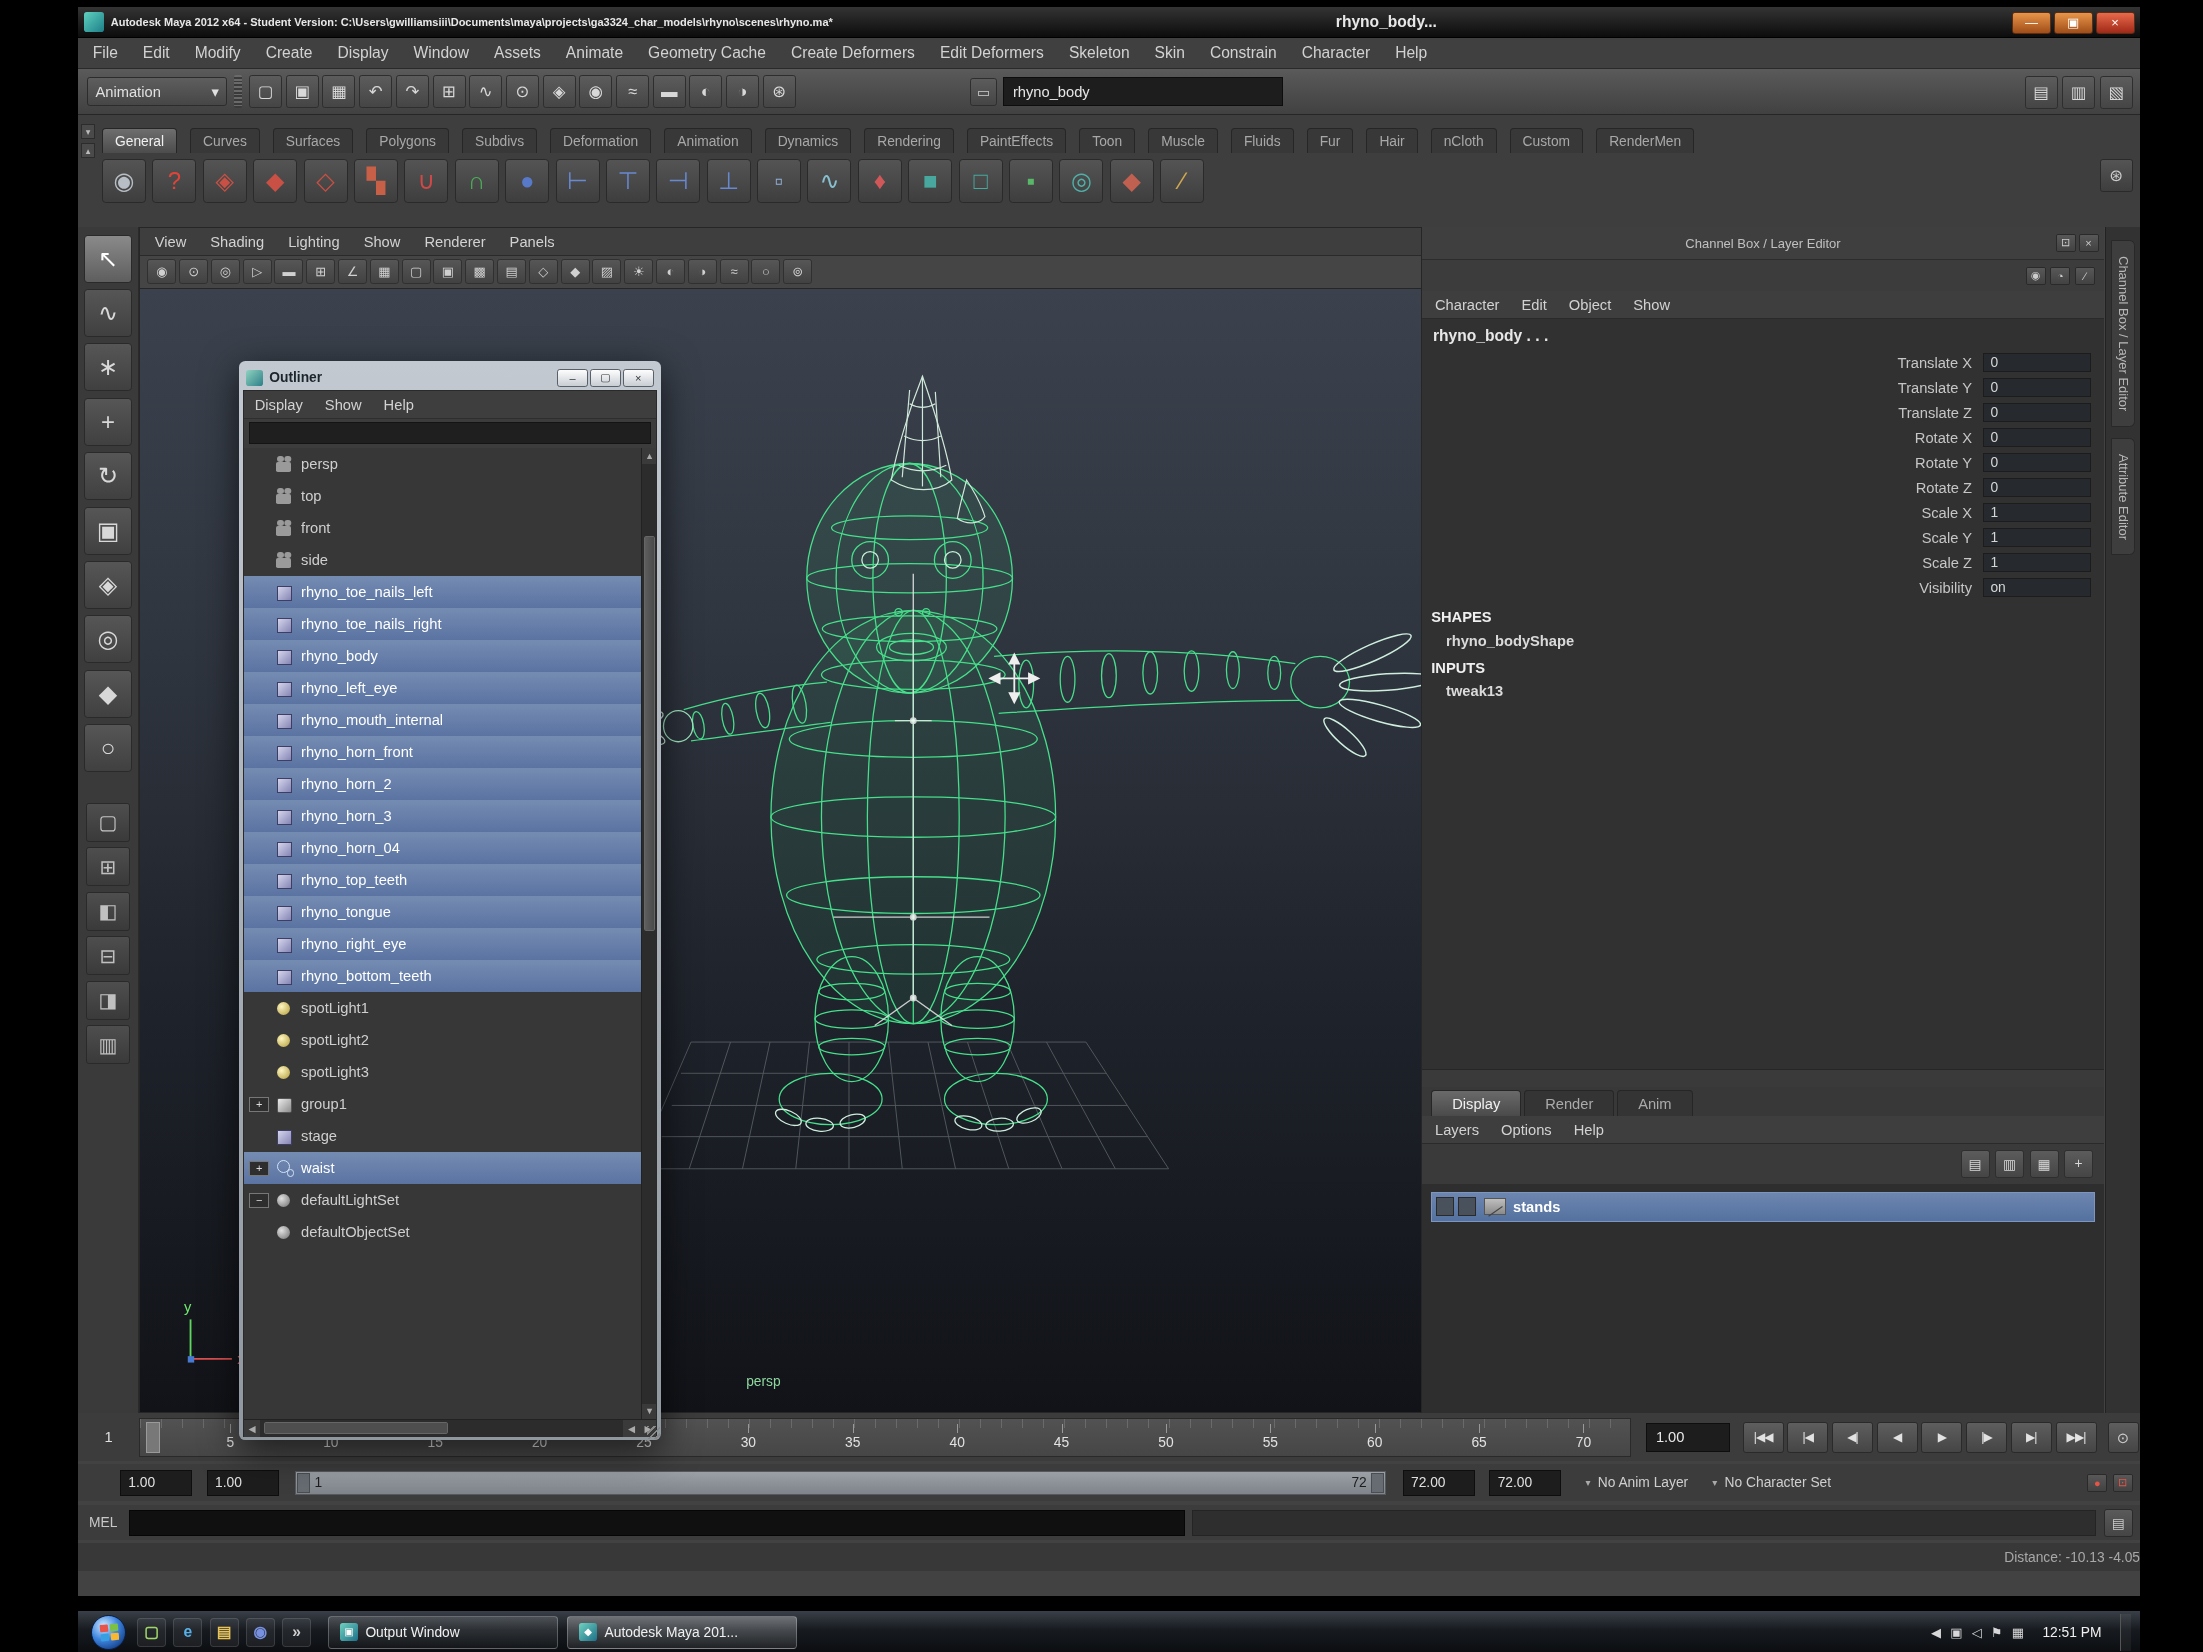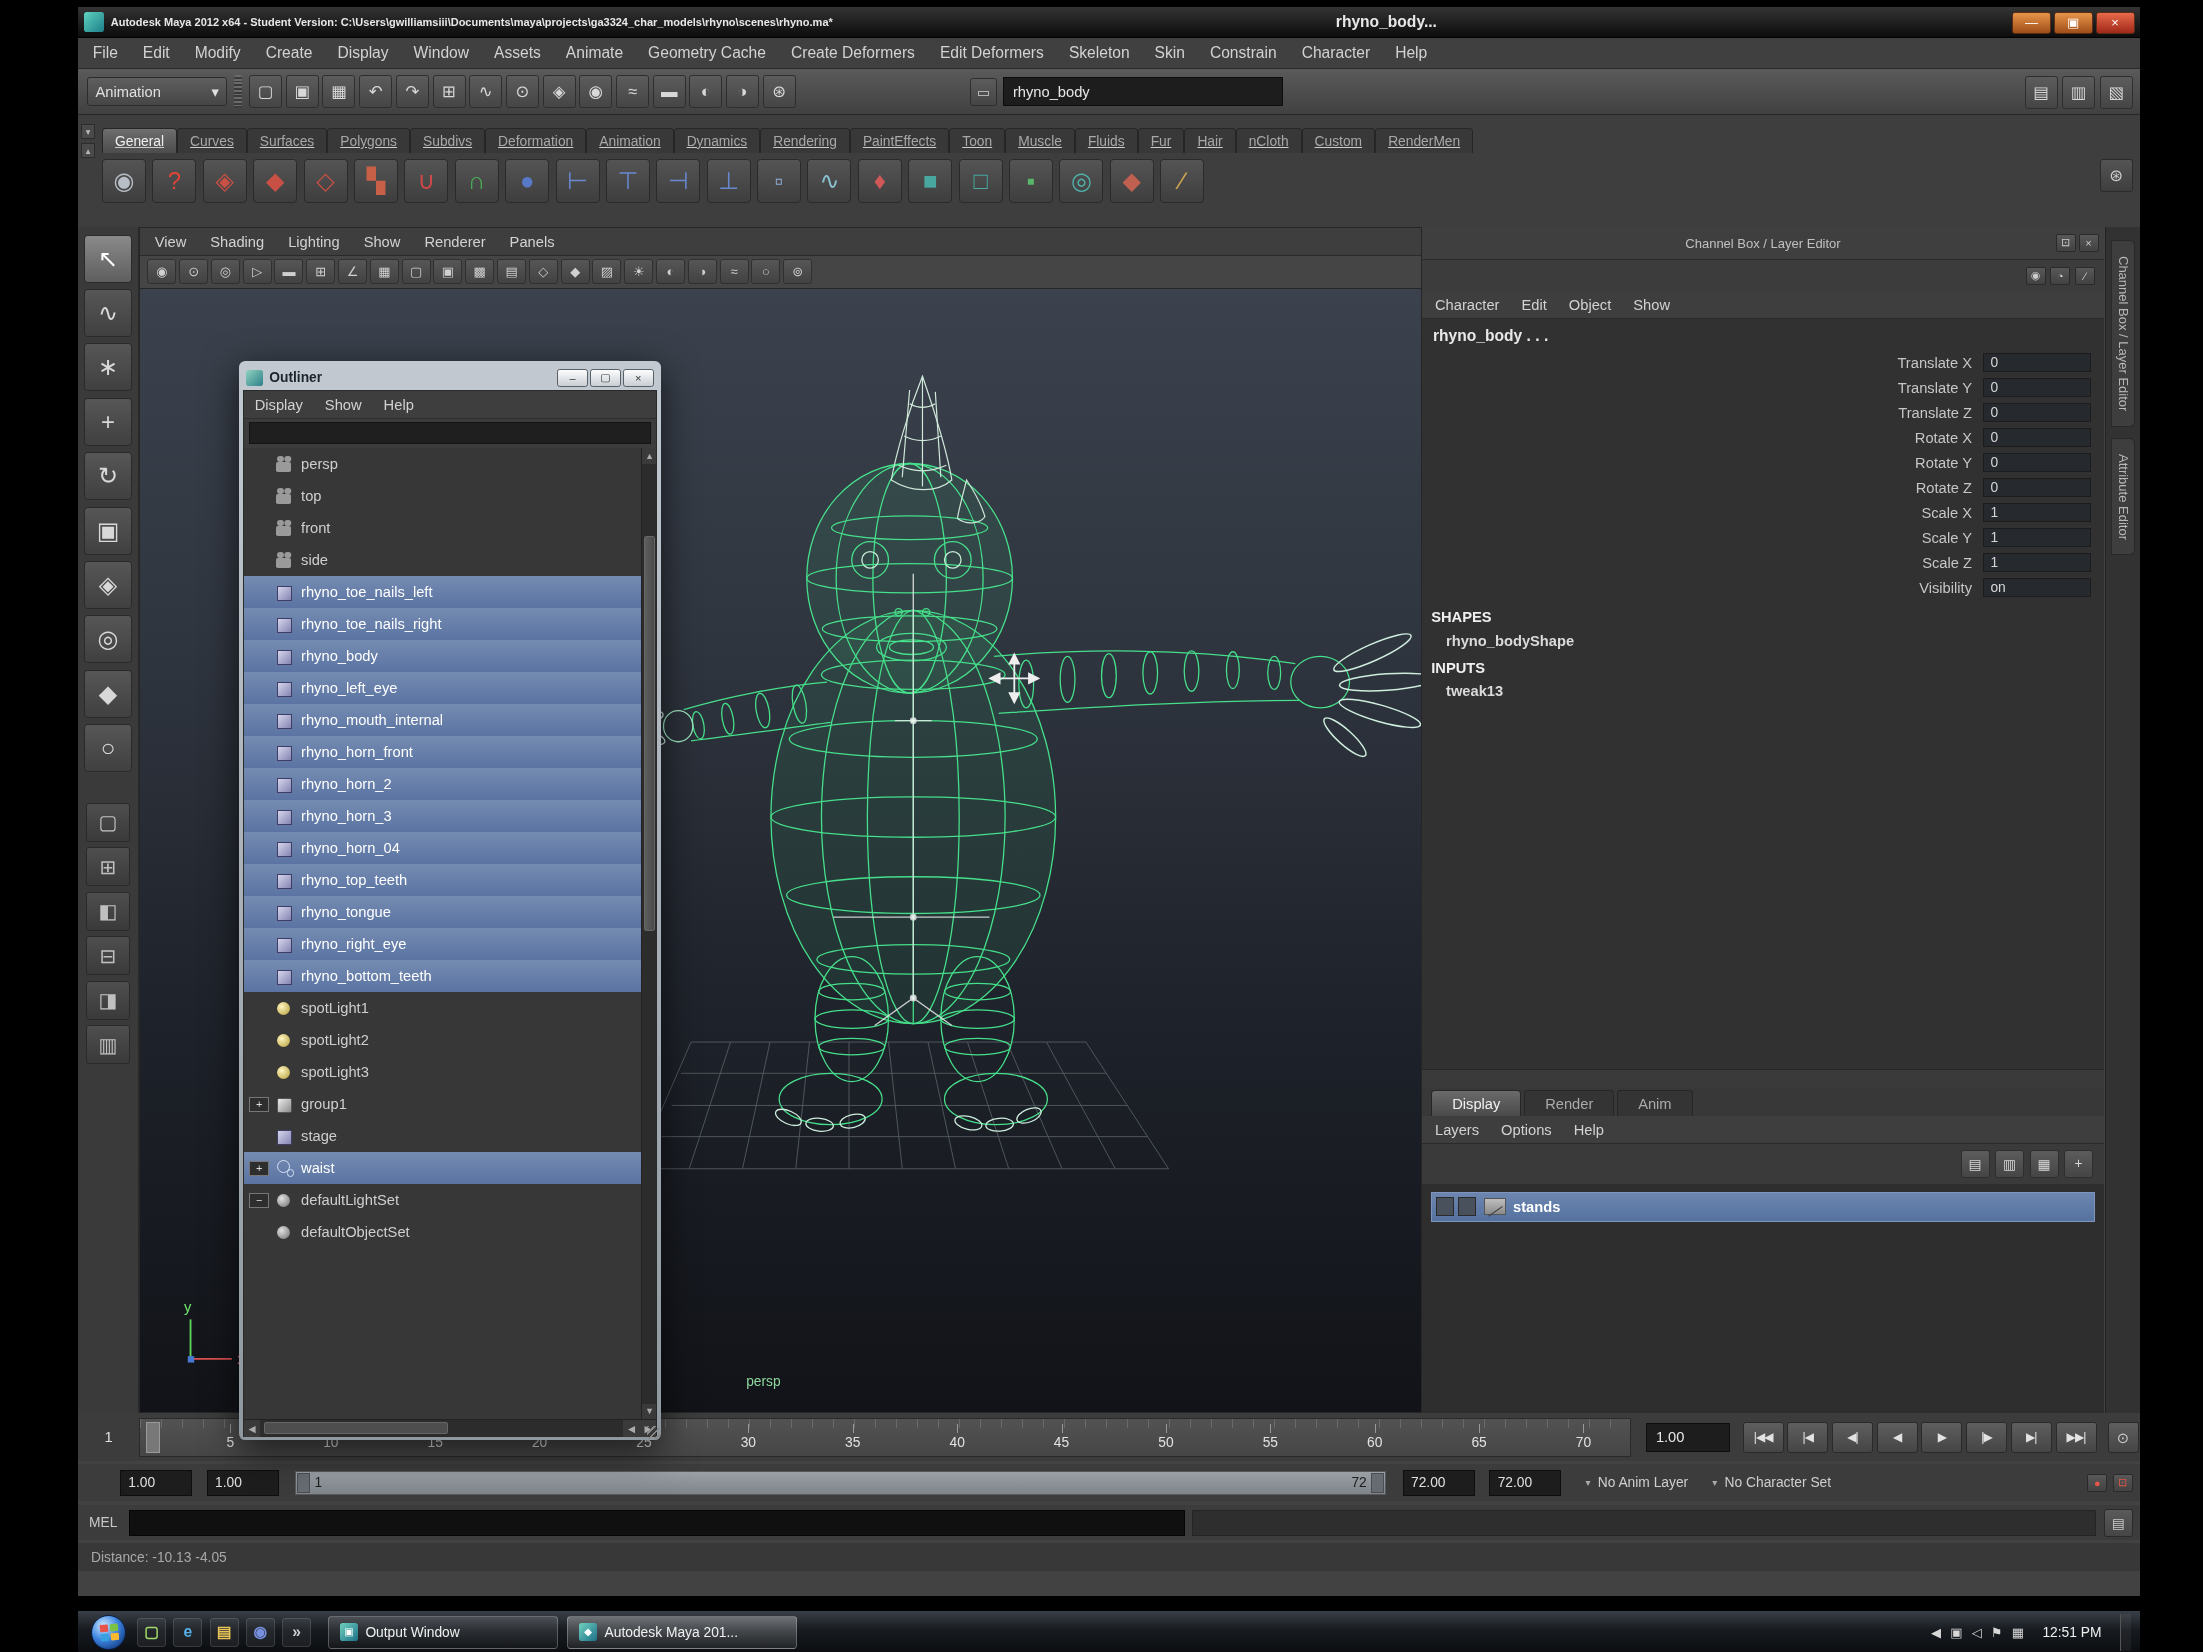--- a/index.html
+++ b/index.html
@@ -30,21 +30,21 @@
   .tb-icon { width:33px; height:33px; border:0.9px solid #2e2e2e; border-radius:2.8px; background:linear-gradient(#5c5c5c,#454545); color:#d8d8d8; font-size:16.5px; display:flex; align-items:center; justify-content:center; }
   .sel-field-wrap { display:flex; align-items:center; margin-left:174px; gap:5.5px; }
   .sel-field-icon { width:27.5px; height:27.5px; border:0.9px solid #2e2e2e; border-radius:2.8px; background:linear-gradient(#5c5c5c,#454545); color:#cfcfcf; font-size:13.8px; display:flex; align-items:center; justify-content:center; }
   .sel-field { width:280px; height:29px; background:#1d1d1d; border:0.9px solid #0d0d0d; color:#e6e6e6; font-size:14.7px; display:flex; align-items:center; padding-left:9.2px; }
   .status-right { position:absolute; right:7.3px; top:6.4px; display:flex; gap:4.6px; }
 
   
   .shelf { position:absolute; left:0; top:108px; width:100%; height:112px; background:#3e3e3e; }
   .shelf-side { position:absolute; left:0; top:3.7px; width:20px; height:103px; display:flex; flex-direction:column; gap:3.7px; align-items:center; padding-top:5.5px; }
   .shelf-side .mini { width:14.7px; height:14.7px; font-size:9.2px; color:#bbb; background:#4a4a4a; border:0.9px solid #2c2c2c; display:flex; align-items:center; justify-content:center; }
-  .shelf-tabs { position:absolute; left:24px; top:13px; display:flex; gap:0;text-decoration:underline; }
+  .shelf-tabs { position:absolute; left:24px; top:13px; display:flex; gap:13px; }
   .shelf-tab { padding:4.6px 12px; font-size:13.8px; color:#a8a8a8; background:#383838; border:0.9px solid #262626; border-bottom:none; border-radius:3.7px 3.7px 0 0; white-space:nowrap; }
   .shelf-tab.active { background:linear-gradient(#6e6e6e,#4c4c4c); color:#f0f0f0; }
   .shelf-icons { position:absolute; left:24px; top:44px; display:flex; gap:6.4px; }
   .shelf-icon { width:44px; height:44px; border:0.9px solid #2a2a2a; border-radius:3.7px; background:linear-gradient(#545454,#3e3e3e); display:flex; align-items:center; justify-content:center; }
   .shelf-icon .g { font-size:24px; }
   .shelf-gear { position:absolute; right:7.3px; top:44px; width:33px; height:33px; border:0.9px solid #2a2a2a; border-radius:2.8px; background:linear-gradient(#545454,#3e3e3e); color:#ccc; display:flex; align-items:center; justify-content:center; font-size:16.5px; }
 
   
   .toolbox { position:absolute; left:0; top:220px; width:61px; height:1186px; background:#3a3a3a; border-right:0.9px solid #2a2a2a; display:flex; flex-direction:column; align-items:center; padding-top:7.3px; }
   .tool-btn { width:48px; height:48px; margin-bottom:6.4px; border:0.9px solid #2a2a2a; border-radius:3.7px; background:linear-gradient(#565656,#404040); color:#d8d8d8; font-size:24px; display:flex; align-items:center; justify-content:center; }
@@ -155,21 +155,21 @@
   .rs-dd .tri { font-size:10px; color:#aaa; }
   .range-icons { position:absolute; right:7.3px; display:flex; gap:5.5px; }
   .range-icons .key { color:#e25548; }
 
   
   .mel-row { position:absolute; left:0; top:1498px; width:100%; height:35px; background:#3c3c3c; display:flex; align-items:center; }
   .mel-label { width:51px; padding-left:11px; font-size:13.8px; color:#c8c8c8; }
   .mel-input { width:1056px; height:26px; background:#101010; border:0.9px solid #060606; color:#ddd; font-size:13.8px; font-family:"Liberation Mono",monospace; padding:0 7.3px; }
   .mel-output { flex:1; height:26px; margin:0 7.3px; background:#2e2e2e; border:0.9px solid #242424; }
   .mel-btn { width:29px; height:27.5px; margin-right:7.3px; border:0.9px solid #2a2a2a; background:linear-gradient(#5a5a5a,#454545); color:#ccc; font-size:13.8px; display:flex; align-items:center; justify-content:center; border-radius:2.8px; }
-  .help-row { position:absolute; left:0; top:1536px; width:100%; height:27.5px; background:#383838; display:flex; align-items:center; padding-left:13px; font-size:13.8px; color:#a8a8a8; }
+  .help-row { position:absolute; left:0; top:1536px; width:100%; height:27.5px; background:#383838; display:flex; align-items:center; padding-left:13px; font-size:13.8px; color:#a8a8a8;justify-content:flex-end; }
 
   
   .taskbar { position:absolute; left:78px; top:1610px; width:2062px; height:43px; background:linear-gradient(#3a4048,#171b20 45%,#0b0d10); border-top:0.9px solid #000; display:flex; align-items:center; }
   .start-orb { width:35px; height:35px; border-radius:50%; margin:0 11px 0 13px; background:radial-gradient(circle at 35% 30%, #cfeaff, #3e85e0 45%, #123a80 85%); border:0.9px solid #0a1e40; position:relative; flex:0 0 auto; }
   .start-orb svg { position:absolute; left:7.3px; top:7.3px; }
   .ql { display:flex; gap:7.3px; margin-right:16.5px; }
   .ql-icon { width:29px; height:29px; border-radius:3.7px; background:rgba(255,255,255,.06); border:0.9px solid rgba(255,255,255,.12); display:flex; align-items:center; justify-content:center; font-size:15.6px; font-weight:bold; }
   .task-buttons { display:flex; gap:9.2px; }
   .task-btn { height:33px; min-width:230px; border:0.9px solid rgba(255,255,255,.25); border-radius:3.7px; background:linear-gradient(rgba(255,255,255,.14),rgba(255,255,255,.03)); display:flex; align-items:center; gap:7.3px; padding:0 11px; font-size:13.8px; color:#f0f0f0; }
   .task-btn.active { background:linear-gradient(rgba(255,255,255,.30),rgba(255,255,255,.08)); }

